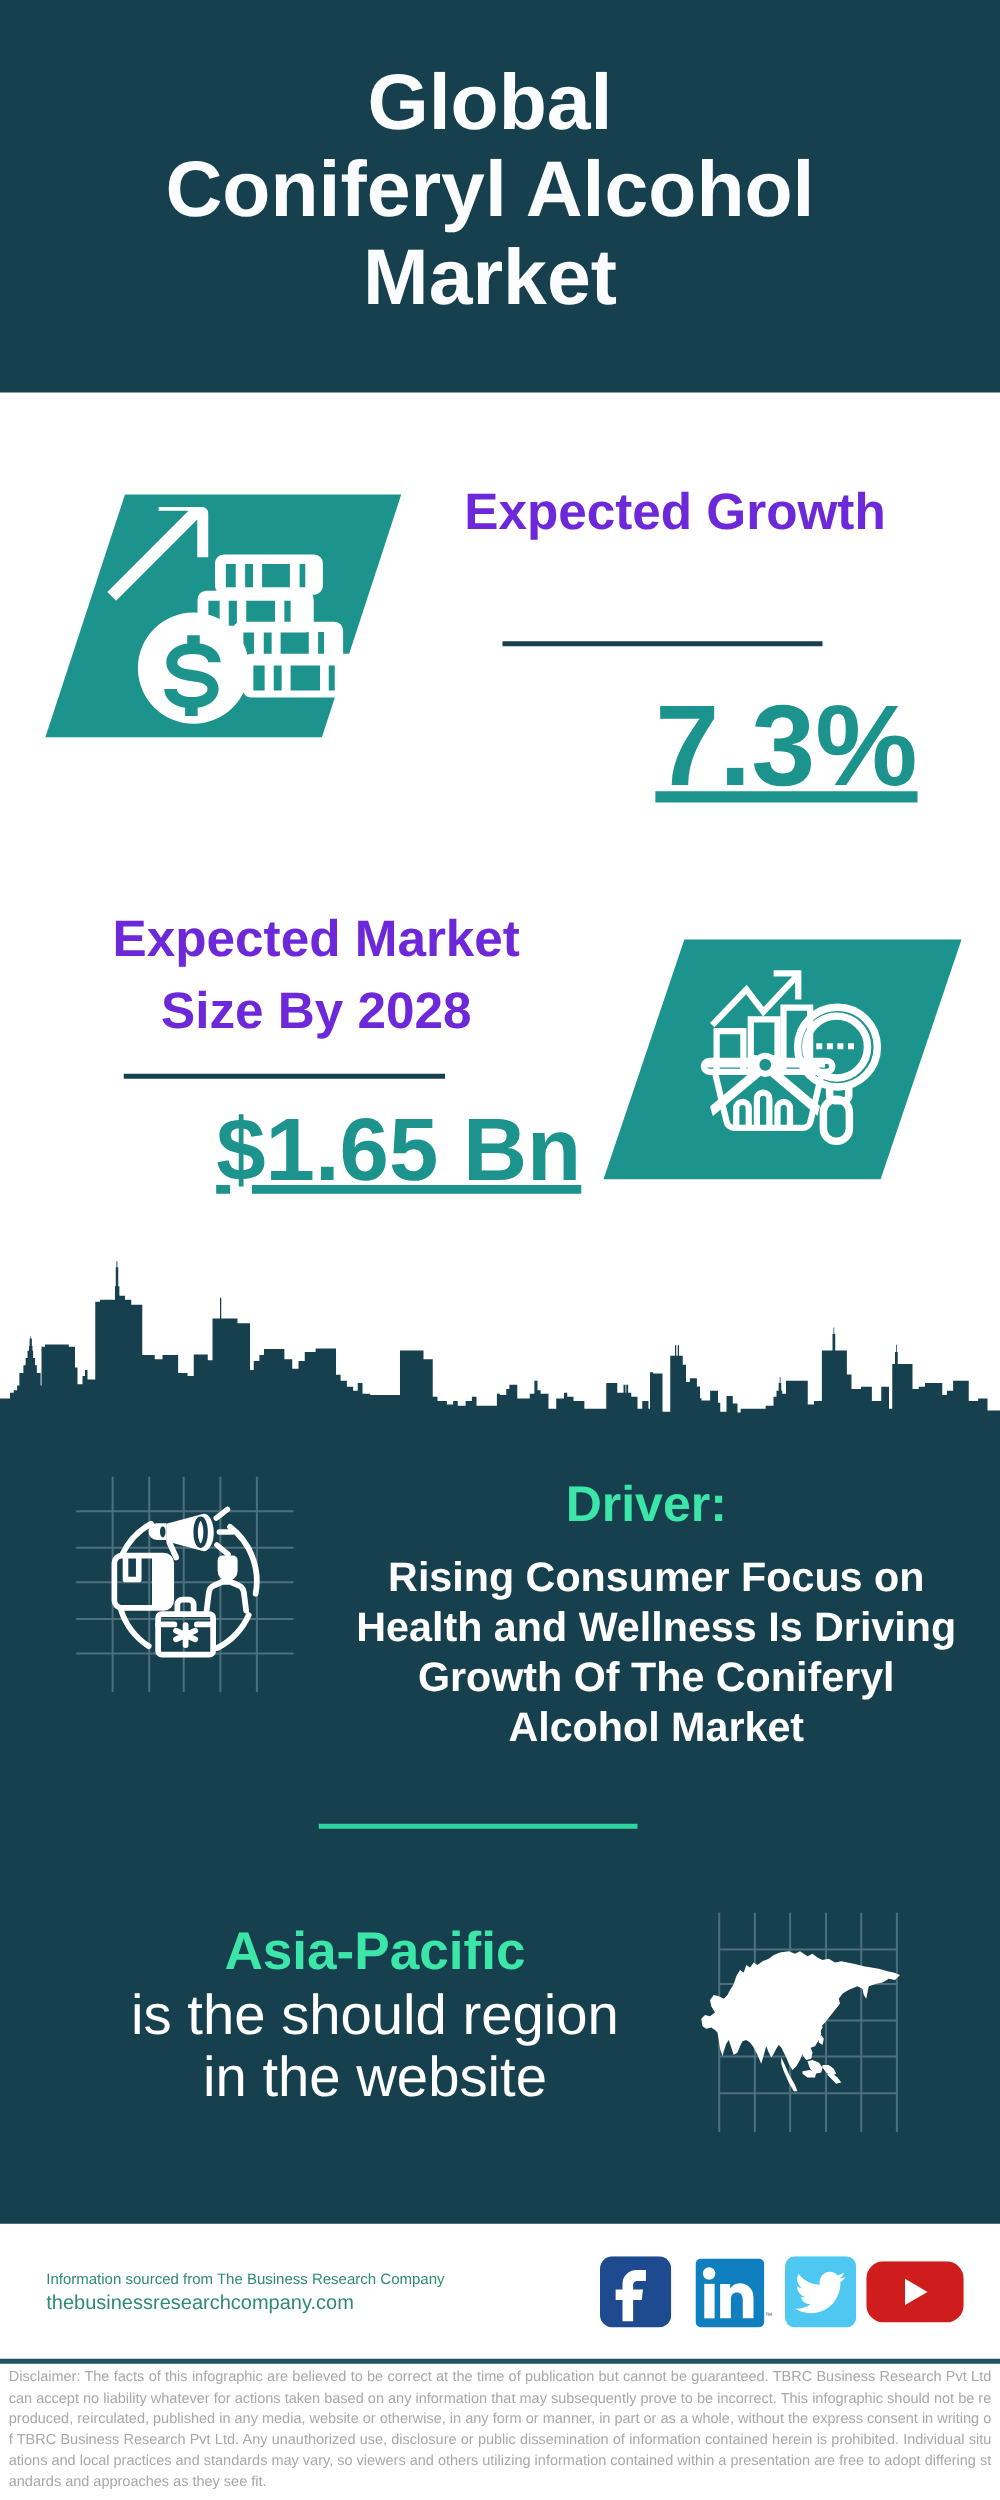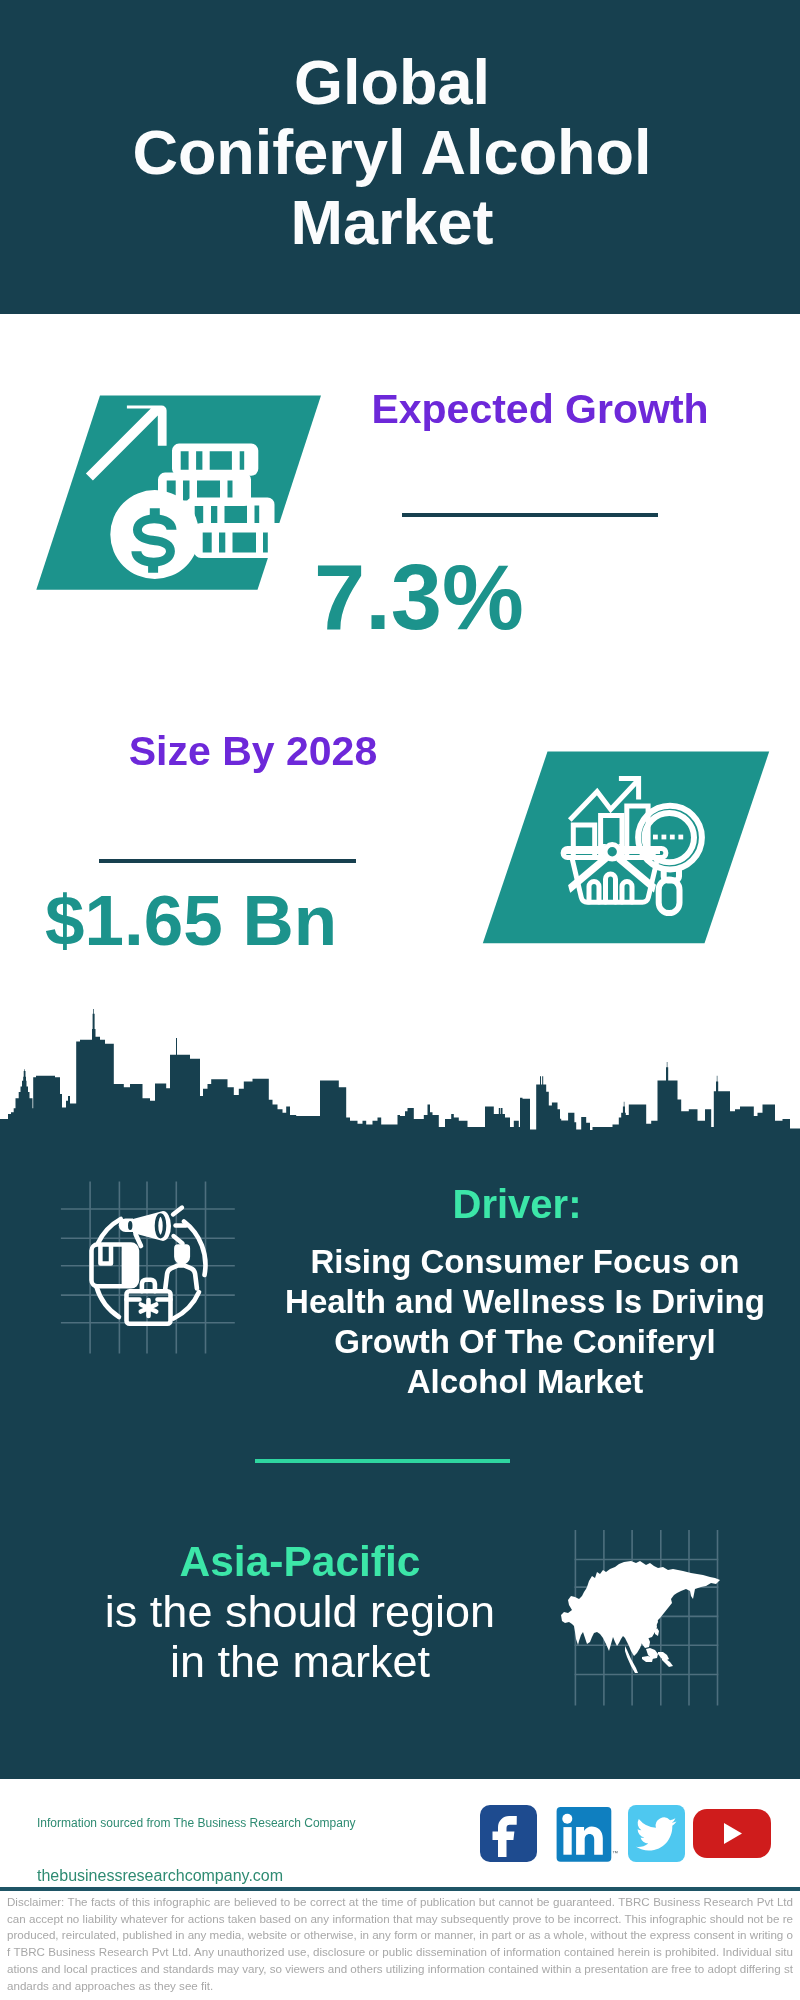--- a/index.html
+++ b/index.html
@@ -6,21 +6,21 @@
   html,body{margin:0;padding:0;}
   body{width:800px;height:2000px;background:#ffffff;font-family:"Liberation Sans",sans-serif;overflow:hidden;}
   .page{position:relative;width:800px;height:2000px;overflow:hidden;background:#fff;padding-left:11px;}
 
   
   .header{position:absolute;left:0;top:0;width:800px;height:314px;background:#17404f;}
   .header-title{position:absolute;left:-8px;top:47px;width:800px;text-align:center;color:#fbfcfd;
     font-weight:bold;font-size:63px;line-height:70px;}
   .stat-title{position:absolute;color:#6d28d9;font-weight:bold;font-size:41px;line-height:57px;text-align:center;}
   .rule{position:absolute;height:4px;background:#17404f;}
-  .stat-value{position:absolute;color:#1c938c;font-weight:bold;line-height:100px;text-align:left;}
+  .stat-value{position:absolute;color:#1c938c;font-weight:bold;line-height:100px;text-align:right;text-decoration:underline;}
 
   
   .darkpanel{position:absolute;left:0;top:1136px;width:800px;height:643px;background:#17404f;}
   .skyline{position:absolute;left:0;top:1010px;width:800px;height:130px;}
 
   
   .driver-label{position:absolute;color:#3ce6a8;font-weight:bold;font-size:40px;line-height:44px;text-align:center;}
   .driver-text{position:absolute;color:#ffffff;font-weight:bold;font-size:33px;line-height:40px;text-align:center;}
   .accent-rule{position:absolute;height:4px;background:#2fd6a0;}
 
@@ -73,20 +73,21 @@
     </svg>
     <div class="stat-title" style="left:330px;top:381px;width:420px;">
       <div>Expected Growth</div>
     </div>
     <div class="rule" style="left:402px;top:513px;width:256px;"></div>
     <div class="stat-value" style="left:314px;top:547px;width:420px;font-size:92px;">7.3%</div>
   </div>
 
   <div class="stat-block">
     <div class="stat-title" style="left:43px;top:723px;width:420px;">
+      <div>Expected Market</div>
       <div>Size By 2028</div>
     </div>
     <div class="rule" style="left:99px;top:859px;width:257px;"></div>
     <div class="stat-value" style="left:45px;top:871px;width:420px;font-size:71px;">$1.65 Bn</div>
 
     <svg class="icon-para" style="position:absolute;left:475px;top:745px;" width="300" height="205" viewBox="0 0 300 205">
       <polygon points="72.5,6.6 294.2,6.6 229.5,198.3 7.8,198.3" fill="#1c938c"></polygon>
       <g fill="none" stroke="#ffffff" stroke-width="5" stroke-linecap="square" stroke-linejoin="miter">
 
         <polyline points="96.5,73.3 122.1,46.6 135.7,64.4 161.3,37.1"></polyline>
@@ -185,21 +186,21 @@
     </svg>
 
     <div class="driver-label" style="left:282px;top:1182px;width:470px;">Driver:</div>
     <div class="driver-text" style="left:275px;top:1242px;width:500px;">Rising Consumer Focus on Health and Wellness Is Driving Growth Of The Coniferyl Alcohol Market</div>
     <div class="accent-rule" style="left:255px;top:1459px;width:255px;"></div>
   </div>
 
   <div class="region-block">
     <div class="region-name" style="left:60px;top:1537px;width:480px;font-size:42.5px;">Asia-Pacific</div>
     <div class="region-text" style="left:60px;top:1587px;width:480px;">is the should region</div>
-    <div class="region-text" style="left:60px;top:1637px;width:480px;">in the market</div>
+    <div class="region-text" style="left:60px;top:1637px;width:480px;">in the website</div>
     <svg style="position:absolute;left:545px;top:1525px;" width="190" height="190" viewBox="0 0 190 190">
       <g stroke="#4e6f7e" stroke-width="1.6" fill="none">
         <path d="M30.4,5.1 v175.5 M58.9,5.1 v175.5 M87.1,5.1 v175.5 M115.8,5.1 v175.5 M144,5.1 v175.5 M172.5,5.1 v175.5"></path>
         <path d="M29.6,34.5 h143.7 M29.6,62.1 h143.7 M29.6,91.4 h143.7 M29.6,120.2 h143.7 M29.6,149.5 h143.7"></path>
       </g>
       <path fill="#ffffff" d="M42,62 L44,56 L47,51 L50,53 L52,47 L55,49 L58,45 L61,47 L65,44 L70,42 L74,39 L79,37 L86,36 L91,38 L95,36 L101,40 L105,38 L109,41 L113,43 L118,42 L123,45 L128,44 L133,45 L138,46 L146,48 L152,49 L158,50 L165,52 L170,53 L175,55 L171,59 L166,58 L161,61 L156,62 L150,64 L149,69 L148,74 L146,71 L145,66 L141,64 L136,66 L132,68 L129,70 L126,74 L127,78 L123,83 L119,88 L115,93 L111,97 L112,102 L110,107 L107,112 L101,114 L97,118 L95,123 L92,128 L89,131 L86,126 L84,121 L82,117 L80,113 L78,111 L76,114 L74,118 L72,121 L70,117 L68,112 L66,119 L64,126 L61,119 L58,113 L55,109 L52,107 L49,108 L47,112 L45,117 L42,119 L40,113 L38,107 L36,110 L34,116 L33,120 L31,114 L30,107 L29,101 L27,99 L24,97 L20,98 L17,96 L16,90 L19,87 L23,88 L27,85 L24,80 L23,75 L26,71 L30,72 L34,74 L37,71 L39,67 L41,64 Z"></path>
       <g fill="#ffffff">
         <path d="M96,113 l3,-3 4,2 2,5 -1,5 -4,1 -3,-4 -1,-6 z"></path>
         <path d="M101,124 l4,-1 5,2 3,4 -1,4 -5,1 -4,-4 -2,-6 z"></path>
         <path d="M80,121 l2,4 4,9 5,9 2,5 -3,0 -4,-7 -4,-9 -2,-6 z"></path>
@@ -207,21 +208,21 @@
         <path d="M113,127 l5,0 4,3 2,4 -4,2 -4,-3 -3,-4 z"></path>
         <path d="M117,134 l4,0 4,3 3,4 -4,1 -4,-4 -3,-3 z"></path>
         <path d="M107,96 l2,-5 3,1 1,5 -2,4 -3,-1 z"></path>
         <path d="M110,105 l2,-2 2,3 -1,5 -3,-2 z"></path>
       </g>
     </svg>
   </div>
 
   <div class="footer">
     <div class="src-line1" style="left:37px;top:1813px;">Information sourced from The Business Research Company</div>
-    <div class="src-line2" style="left:37px;top:1833px;margin-top:33px;">thebusinessresearchcompany.com</div>
+    <div class="src-line2" style="left:37px;top:1833px;">thebusinessresearchcompany.com</div>
 
     <svg style="position:absolute;left:480px;top:1805px;" width="57" height="57" viewBox="0 0 57 57">
       <rect x="0" y="0" width="57" height="57" rx="10" fill="#1e4b8f"></rect>
       <path d="M36.8,11 h-7.6 a11.2,11.2 0 0 0 -11.2,11.2 v4.4 h-5.5 v8.4 h5.5 v16.9 h8.5 v-16.9 h6.9 l1,-8.4 h-7.9 v-3.6 a3.3,3.3 0 0 1 3.3,-3.3 h6.9 z" fill="#ffffff"></path>
     </svg>
 
     <svg style="position:absolute;left:556px;top:1806px;" width="62" height="57" viewBox="0 0 62 57">
       <rect x="0.6" y="1" width="54.7" height="54.7" rx="4" fill="#0f7fc0"></rect>
       <circle cx="11.3" cy="12.8" r="5" fill="#ffffff"></circle>
       <rect x="7.4" y="21.1" width="8.3" height="27.6" fill="#ffffff"></rect>

